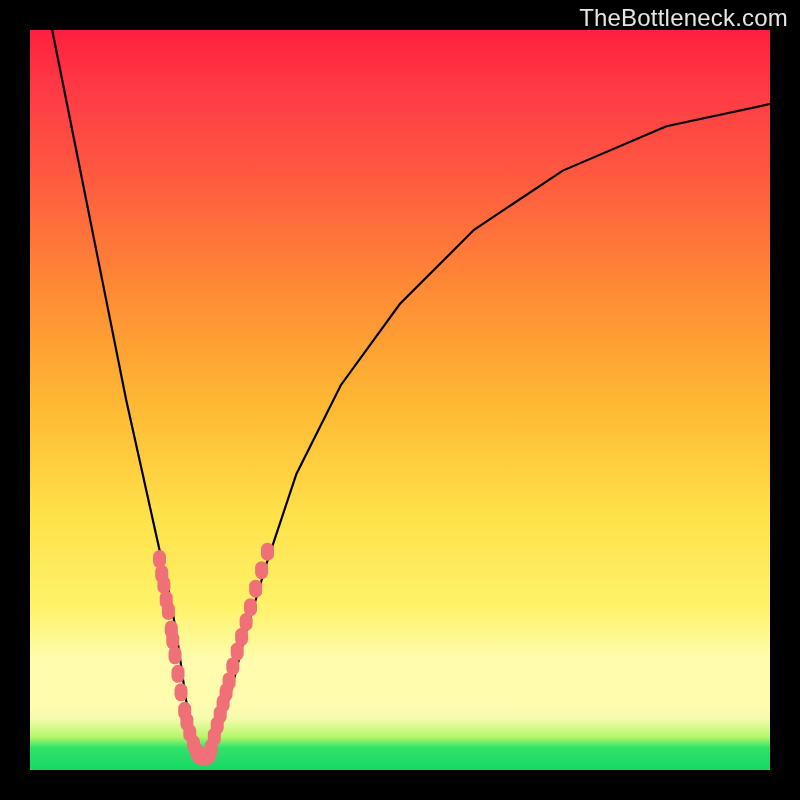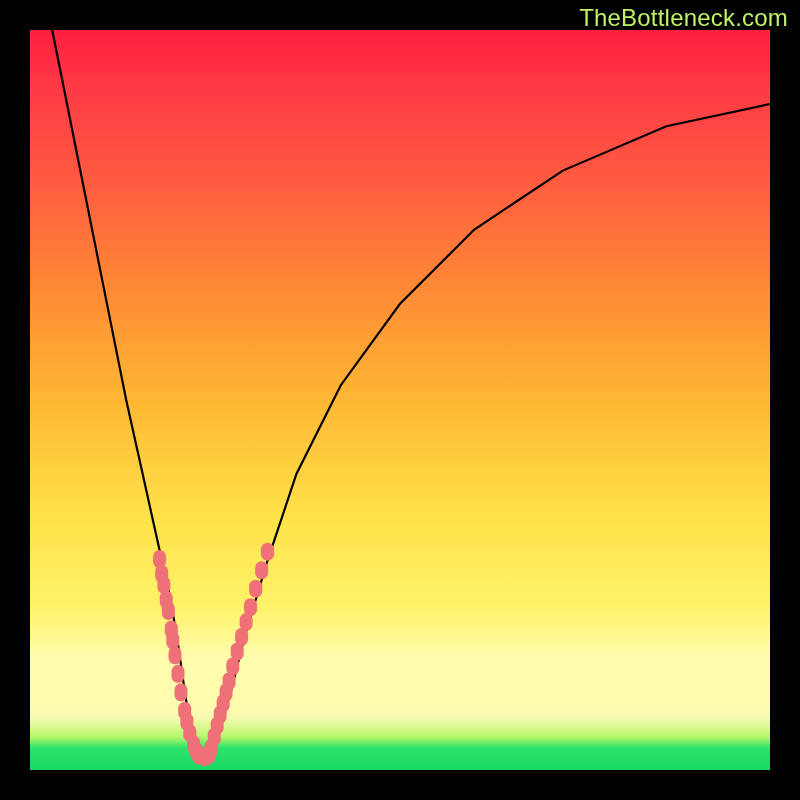--- a/index.html
+++ b/index.html
@@ -36,21 +36,21 @@
         #f7fbb0 93%,
         #b7f76a 95.5%,
         #2fe36a 97%,
         #17d865 100%
       );
   }
   .watermark {
     position: absolute;
     top: 4px;
     right: 12px;
-    color: #bef264;
+    color: #e5e5e5;
     font-size: 24px;
     font-weight: 500;
     letter-spacing: 0.2px;
     user-select: none;
   }
   svg.curves {
     position: absolute;
     left: 0; top: 0;
     width: 740px; height: 740px;
     overflow: visible;

